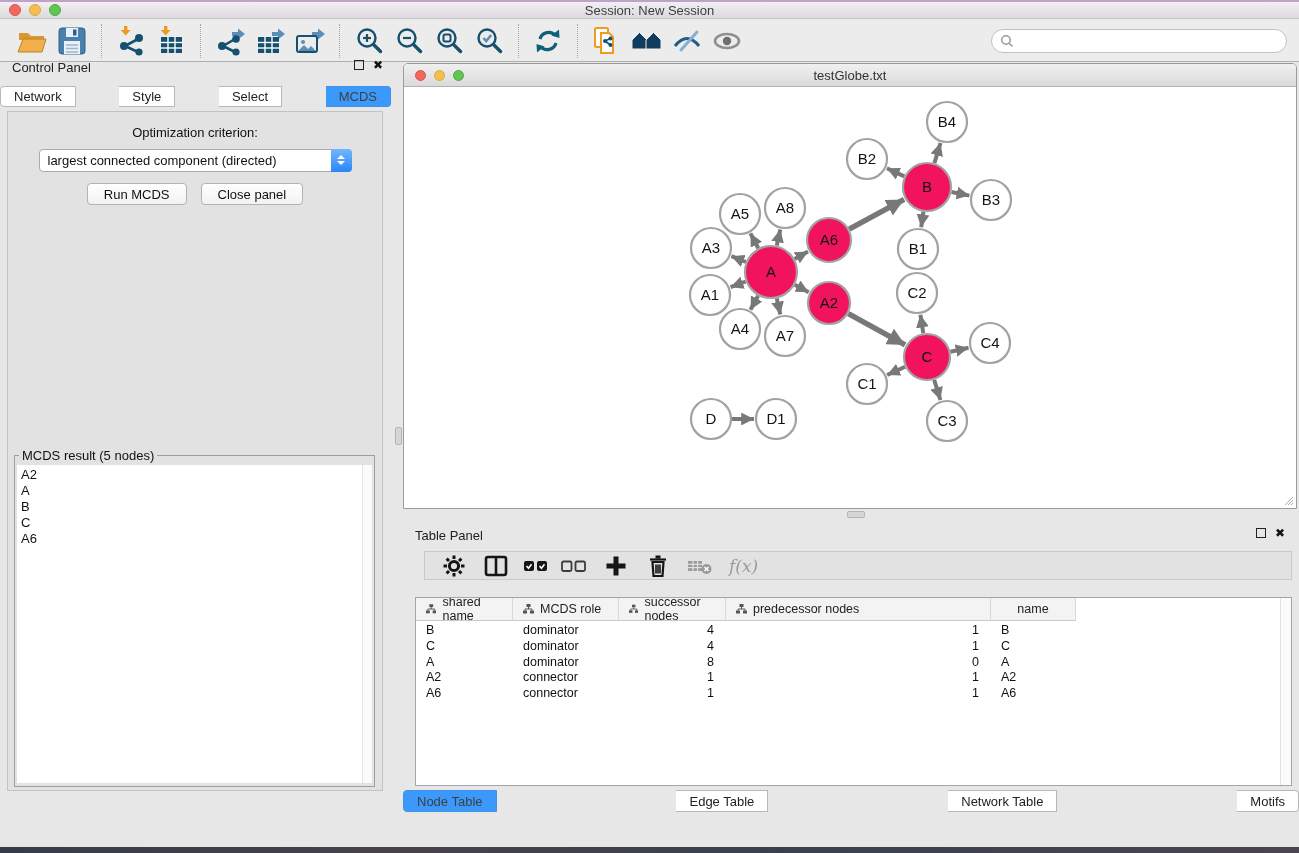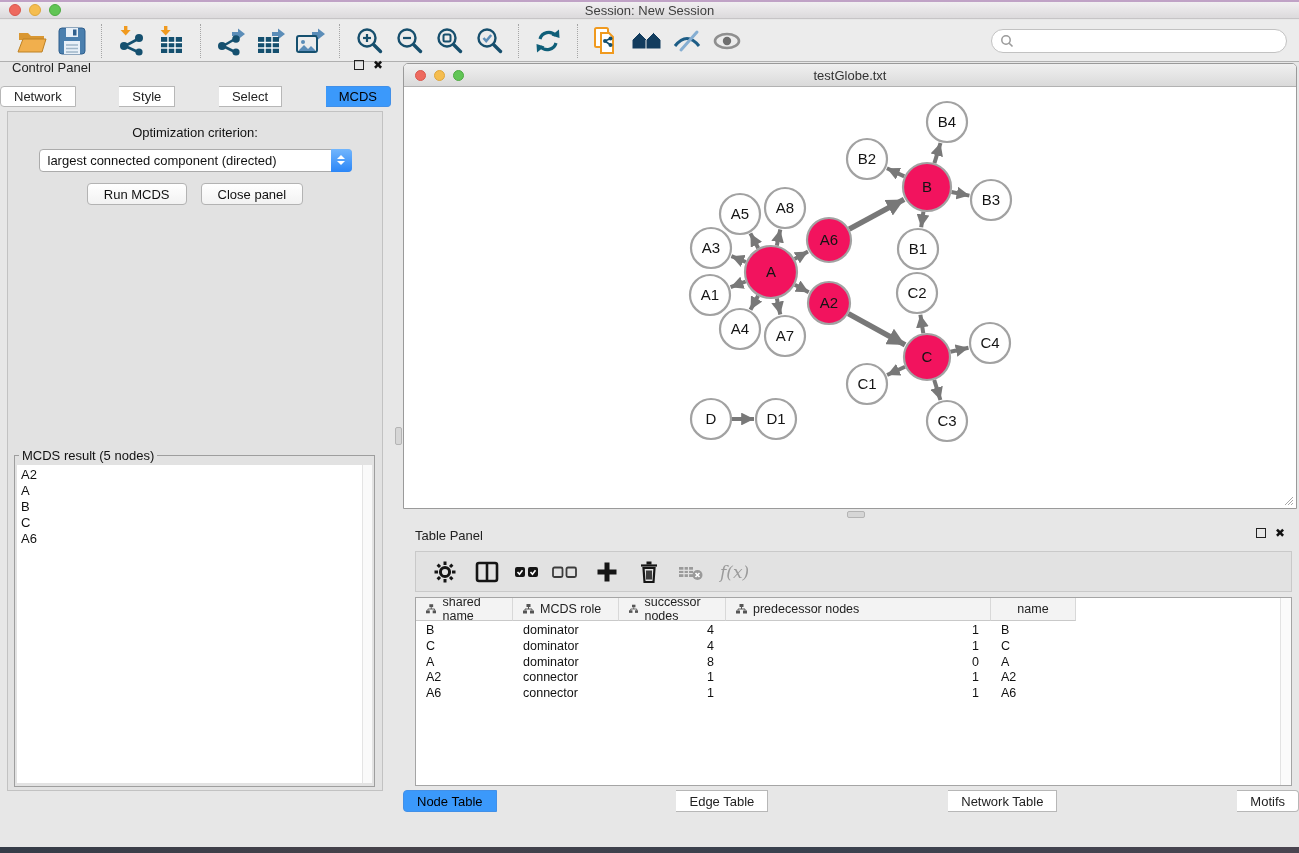--- a/index.html
+++ b/index.html
@@ -33,21 +33,21 @@
   .panel-icons { position:absolute; right:8px; top:8px; display:flex; gap:9px; align-items:center; }
   .float-box { width:10px; height:10px; border:1.6px solid #222; display:inline-block; }
   .close-x { font-size:12px; font-weight:bold; color:#111; line-height:10px; }
 
   .seg-row { display:flex; justify-content:space-between; }
   .cp-tabs { position:absolute; left:0; right:0; top:34px; }
   .seg { height:21px; display:flex; align-items:center; padding:0 13px; background:#fff;
     border:1px solid #b7b7b7; border-left:none; font-size:13px; color:#222; }
   .seg:first-child { border-left:1px solid #b7b7b7; border-radius:4px 0 0 4px; }
   .seg:last-child { border-radius:0 4px 4px 0; }
-  .seg.active { background:var(--accent); border-color:#4290e8; color:#000000; }
+  .seg.active { background:var(--accent); border-color:#4290e8; color:#404040; }
 
   .cp-content { position:absolute; left:7px; right:8px; top:59px; bottom:17px;
     background:#e2e2e2; border:1px solid #c2c2c2; }
   .opt-label { margin-top:13px; text-align:center; font-size:13px; color:#111; }
   .dropdown { position:relative; margin:9px auto 0 auto; width:313px; height:23px; background:#fff;
     border:1px solid #ababab; border-radius:4px; display:flex; align-items:center; padding-left:8px; }
   .dd-value { flex:1; font-size:13px; color:#111; white-space:nowrap; overflow:hidden; }
   .dd-stepper { width:21px; height:23px; margin:-1px -1px 0 0; border-radius:0 4px 4px 0;
     background:linear-gradient(#72b6fd, #2b86f7); display:flex; flex-direction:column;
     align-items:center; justify-content:center; }
@@ -78,21 +78,21 @@
   .nw-canvas { position:absolute; left:0; right:0; top:24px; bottom:0; overflow:hidden; }
   .resize-grip { position:absolute; right:2px; bottom:2px; }
 
   .splitter-v { position:absolute; left:395px; top:427px; width:7px; height:18px;
     background:#d6d6d6; border:1px solid #b4b4b4; border-radius:2px; }
   .splitter-h { position:absolute; left:847px; top:511px; width:18px; height:7px;
     background:#d6d6d6; border:1px solid #b4b4b4; border-radius:2px; }
 
   
   .table-panel { position:absolute; left:403px; top:520px; width:896px; height:298px; }
-  .tp-toolbar { position:absolute; left:12px; right:7px; top:31px; height:41px; background:#e2e2e2;
+  .tp-toolbar { position:absolute; left:21px; right:7px; top:31px; height:29px; background:#e2e2e2;
     border:1px solid #c9c9c9; display:flex; align-items:center; padding-left:12px; }
   .tp-tool { display:flex; align-items:center; justify-content:center; width:34px; height:32px; flex:0 0 auto; }
   .fx { font-family:"DejaVu Serif","Liberation Serif",serif; font-style:italic; font-size:17px; color:#9a9a9a; }
 
   .tp-table { position:absolute; left:12px; right:7px; top:77px; height:189px; background:#fff;
     border:1px solid #a5a5a5; overflow:hidden; }
   .thead { display:flex; height:23px; }
   .th { height:23px; display:flex; align-items:center; gap:6px; padding-left:10px;
     background:#f3f3f3; border-bottom:1px solid #c9c9c9; border-right:1px solid #d8d8d8;
     font-size:12.5px; color:#222; flex:0 0 auto; }

